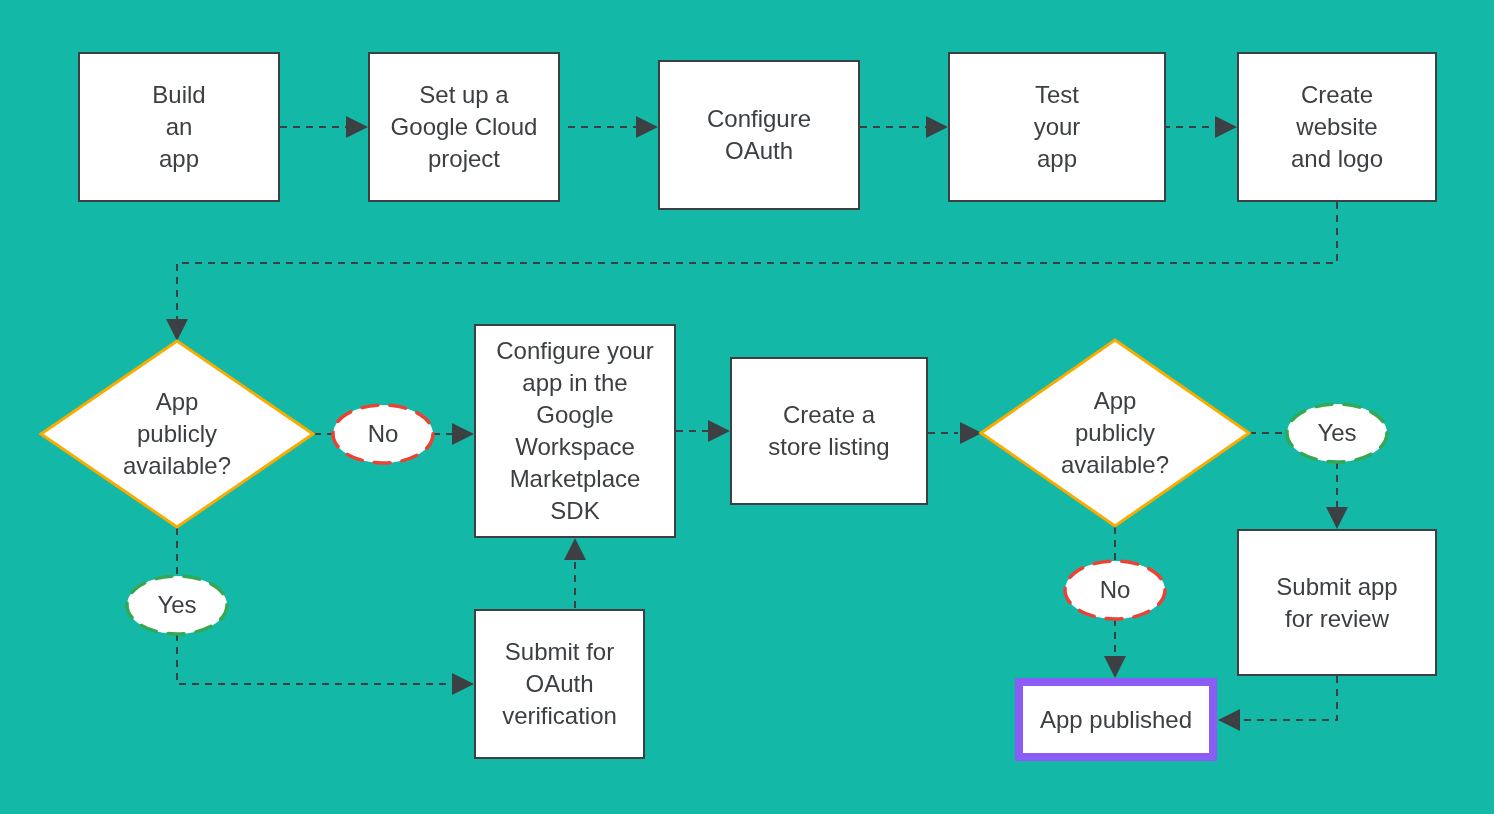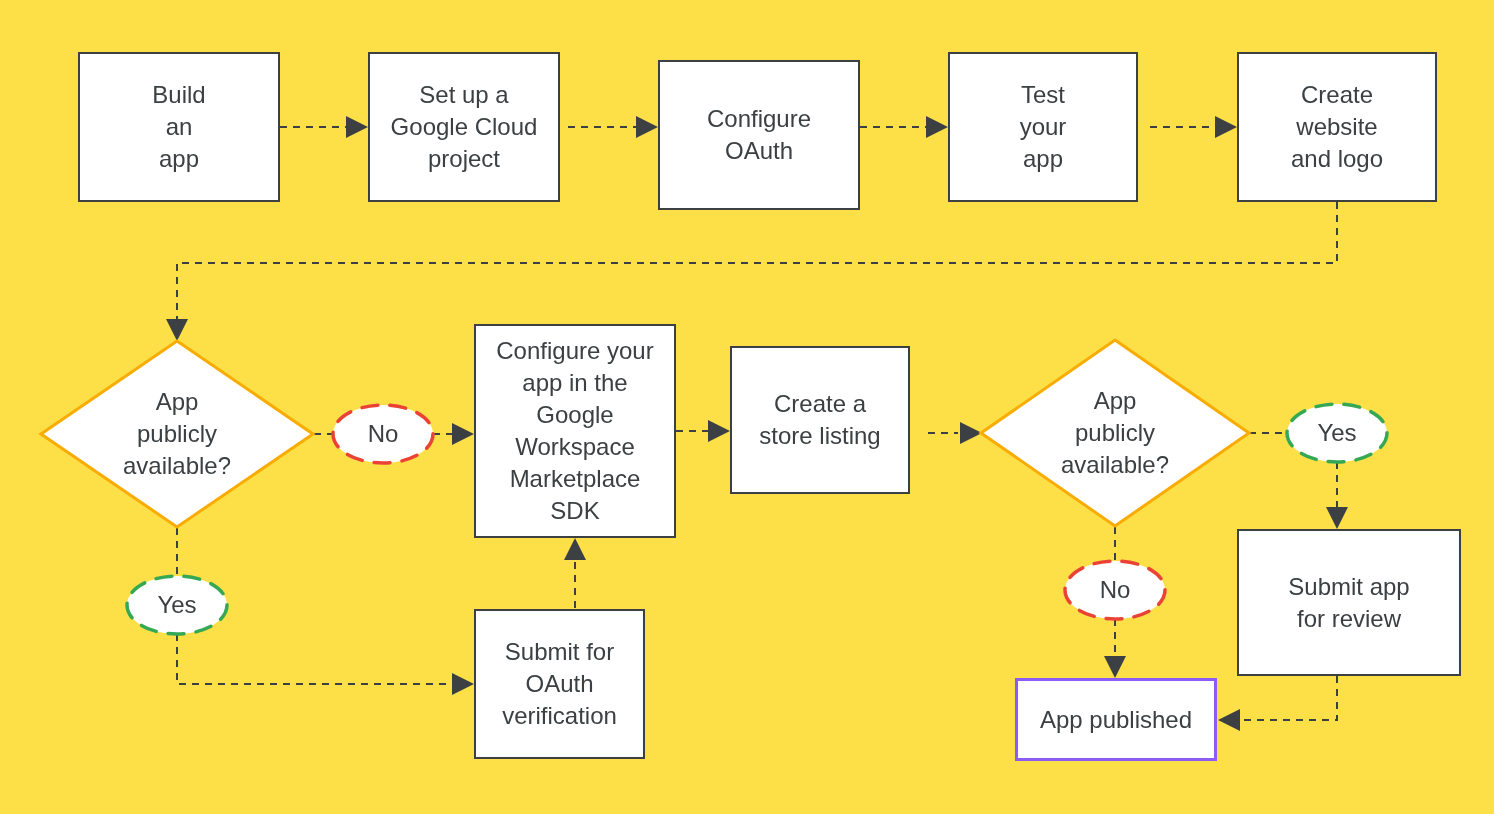--- a/index.html
+++ b/index.html
@@ -4,21 +4,21 @@
 <style>
   html, body {
     margin: 0;
     padding: 0;
     background: #ffffff;
   }
   #canvas {
     position: relative;
     width: 1494px;
     height: 814px;
-    background: #fde047;
+    background: #14b8a6;
     font-family: "Liberation Sans", sans-serif;
     color: #3C4043;
     overflow: hidden;
   }
   #wires {
     position: absolute;
     left: 0;
     top: 0;
     width: 1494px;
     height: 814px;
@@ -27,21 +27,21 @@
     position: absolute;
     box-sizing: border-box;
     background: #ffffff;
     border: 2px solid #3C4043;
     display: flex;
     align-items: center;
     justify-content: center;
     text-align: center;
   }
   .rect-node.terminal {
-    border: 3px solid #8b5cf6;
+    border: 8px solid #8b5cf6;
     align-items: center;
   }
   .node-label {
     white-space: pre-line;
     font-size: 24px;
     line-height: 32px;
     color: #3C4043;
   }
   .overlay-label {
     position: absolute;
@@ -120,44 +120,44 @@
   </div>
   <div class="rect-node" style="left:368px;top:52px;width:192px;height:150px">
     <span class="node-label">Set up a
 Google Cloud
 project</span>
   </div>
   <div class="rect-node" style="left:658px;top:60px;width:202px;height:150px">
     <span class="node-label">Configure
 OAuth</span>
   </div>
-  <div class="rect-node" style="left:948px;top:52px;width:190px;height:150px">
+  <div class="rect-node" style="left:948px;top:52px;width:218px;height:150px">
     <span class="node-label">Test
 your
 app</span>
   </div>
   <div class="rect-node" style="left:1237px;top:52px;width:200px;height:150px">
     <span class="node-label">Create
 website
 and logo</span>
   </div>
 
   <div class="rect-node" style="left:474px;top:324px;width:202px;height:214px">
     <span class="node-label">Configure your
 app in the
 Google
 Workspace
 Marketplace
 SDK</span>
   </div>
-  <div class="rect-node" style="left:730px;top:346px;width:180px;height:148px">
+  <div class="rect-node" style="left:730px;top:357px;width:198px;height:148px">
     <span class="node-label">Create a
 store listing</span>
   </div>
-  <div class="rect-node" style="left:1237px;top:529px;width:224px;height:147px">
+  <div class="rect-node" style="left:1237px;top:529px;width:200px;height:147px">
     <span class="node-label">Submit app
 for review</span>
   </div>
   <div class="rect-node terminal" style="left:1015px;top:678px;width:202px;height:83px">
     <span class="node-label">App published</span>
   </div>
   <div class="rect-node" style="left:474px;top:609px;width:171px;height:150px">
     <span class="node-label">Submit for
 OAuth
 verification</span>

